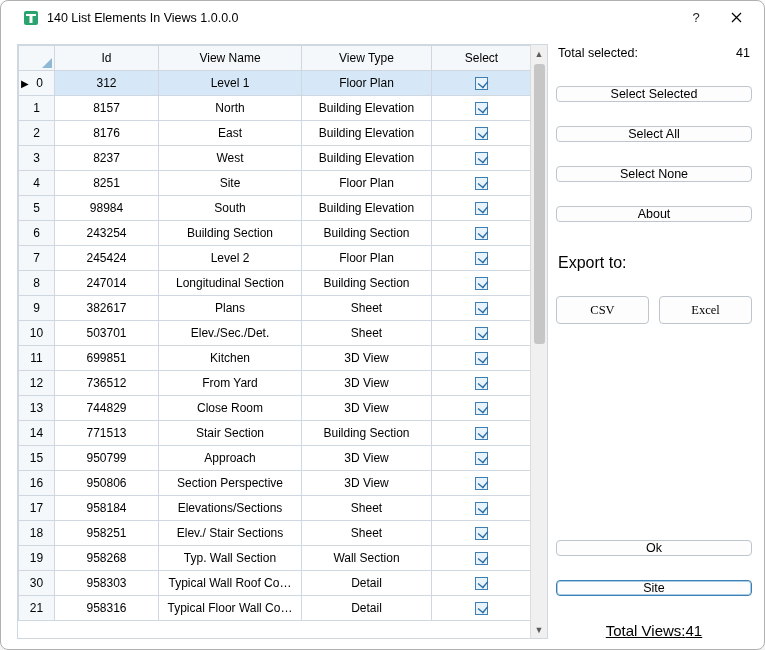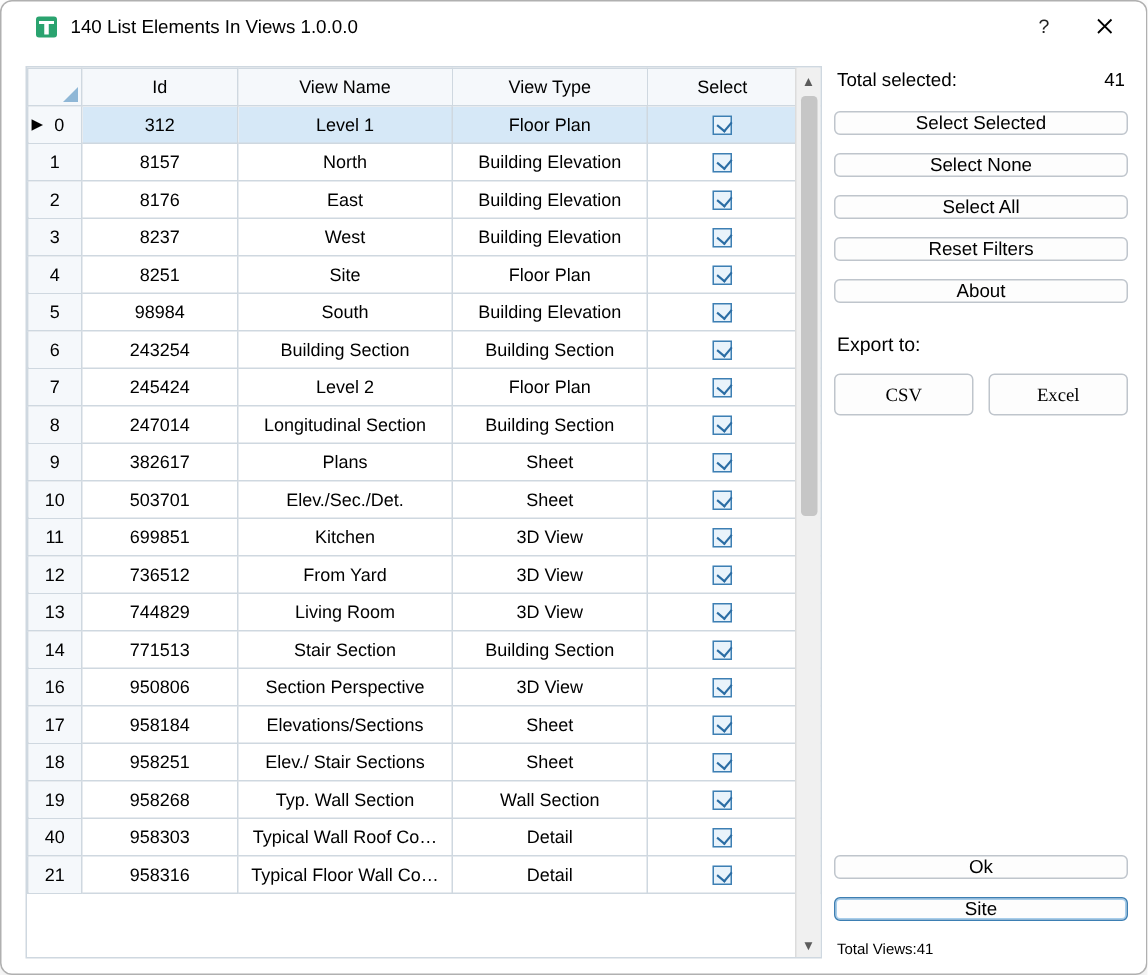--- a/index.html
+++ b/index.html
@@ -117,21 +117,21 @@
     width:8px; height:10px;
     border-right:2px solid #2b6da4;
     border-bottom:2px solid #2b6da4;
     transform: rotate(40deg) scale(0.7);
   }
   
   .side {
     width: 196px;
     display: flex;
     flex-direction: column;
-    gap: 12px;
+    gap: 24px;
     padding-top: 2px;
   }
   .side-row {
     display: flex;
     justify-content: space-between;
     padding: 0 2px 2px 2px;
     font-size: 12.5px;
   }
   .btn {
     height: 16px;
@@ -143,30 +143,31 @@
     align-items: center;
     justify-content: center;
     cursor: default;
     user-select: none;
   }
   .btn.focus {
     border-color: #3d7fb3;
     box-shadow: inset 0 0 0 1px #a7cdea;
   }
   .side .spacer { flex: 1; }
-  .export-label { padding: 8px 2px 0 2px; font-size: 13px; }
+  .export-label { padding: 8px 2px 0 2px; font-size: 16px; }
   .export-row {
     display:flex; gap:10px;font-family:Liberation Serif, serif;
   }
   .export-row .btn { flex:1; height:28px; }
   .footer-row {
     display: flex;
-    justify-content: flex-start;
+    justify-content: center;
     padding: 2px 2px 0 2px;
-    font-size: 10px;
+    font-size: 15px;
+    text-decoration: underline;
   }
   .grid-scroll { overflow:hidden; flex:1; }
   
   .vscroll {
     width:17px;
     background:#f0f0f0;
     border-left:1px solid #dcdcdc;
     display:flex;flex-direction:column;align-items:center;
     position:absolute; top:0; right:0; bottom:0;
   }
@@ -336,34 +337,42 @@
                   <td class="rownum">12</td>
                   <td class="datacell">736512</td>
                   <td class="datacell">From Yard</td>
                   <td class="datacell">3D View</td>
                   <td class="datacell"><span class="chk checked"></span></td>
                   <td class="datacell"></td>
                 </tr>
                 <tr>
                   <td class="rownum">13</td>
                   <td class="datacell">744829</td>
-                  <td class="datacell">Living Room</td>
+                  <td class="datacell">Close Room</td>
                   <td class="datacell">3D View</td>
                   <td class="datacell"><span class="chk checked"></span></td>
                   <td class="datacell"></td>
                 </tr>
                 <tr>
                   <td class="rownum">14</td>
                   <td class="datacell">771513</td>
                   <td class="datacell">Stair Section</td>
                   <td class="datacell">Building Section</td>
                   <td class="datacell"><span class="chk checked"></span></td>
                   <td class="datacell"></td>
                 </tr>
                 <tr>
+                  <td class="rownum">15</td>
+                  <td class="datacell">950799</td>
+                  <td class="datacell">Approach</td>
+                  <td class="datacell">3D View</td>
+                  <td class="datacell"><span class="chk checked"></span></td>
+                  <td class="datacell"></td>
+                </tr>
+                <tr>
                   <td class="rownum">16</td>
                   <td class="datacell">950806</td>
                   <td class="datacell">Section Perspective</td>
                   <td class="datacell">3D View</td>
                   <td class="datacell"><span class="chk checked"></span></td>
                   <td class="datacell"></td>
                 </tr>
                 <tr>
                   <td class="rownum">17</td>
                   <td class="datacell">958184</td>
@@ -382,21 +391,21 @@
                 </tr>
                 <tr>
                   <td class="rownum">19</td>
                   <td class="datacell">958268</td>
                   <td class="datacell">Typ. Wall Section</td>
                   <td class="datacell">Wall Section</td>
                   <td class="datacell"><span class="chk checked"></span></td>
                   <td class="datacell"></td>
                 </tr>
                 <tr>
-                  <td class="rownum">40</td>
+                  <td class="rownum">30</td>
                   <td class="datacell">958303</td>
                   <td class="datacell">Typical Wall Roof Co…</td>
                   <td class="datacell">Detail</td>
                   <td class="datacell"><span class="chk checked"></span></td>
                   <td class="datacell"></td>
                 </tr>
                 <tr>
                   <td class="rownum">21</td>
                   <td class="datacell">958316</td>
                   <td class="datacell">Typical Floor Wall Co…</td>
@@ -415,23 +424,22 @@
       </div>
     </div>
     </div>
 
     <div class="side">
       <div class="side-row">
         <span>Total selected:</span>
         <span>41</span>
       </div>
       <div class="btn">Select Selected</div>
+      <div class="btn">Select All</div>
       <div class="btn">Select None</div>
-      <div class="btn">Select All</div>
-      <div class="btn">Reset Filters</div>
       <div class="btn">About</div>
 
       <div class="export-label">Export to:</div>
       <div class="export-row">
         <div class="btn">CSV</div>
         <div class="btn">Excel</div>
       </div>
 
       <div class="spacer"></div>
 

